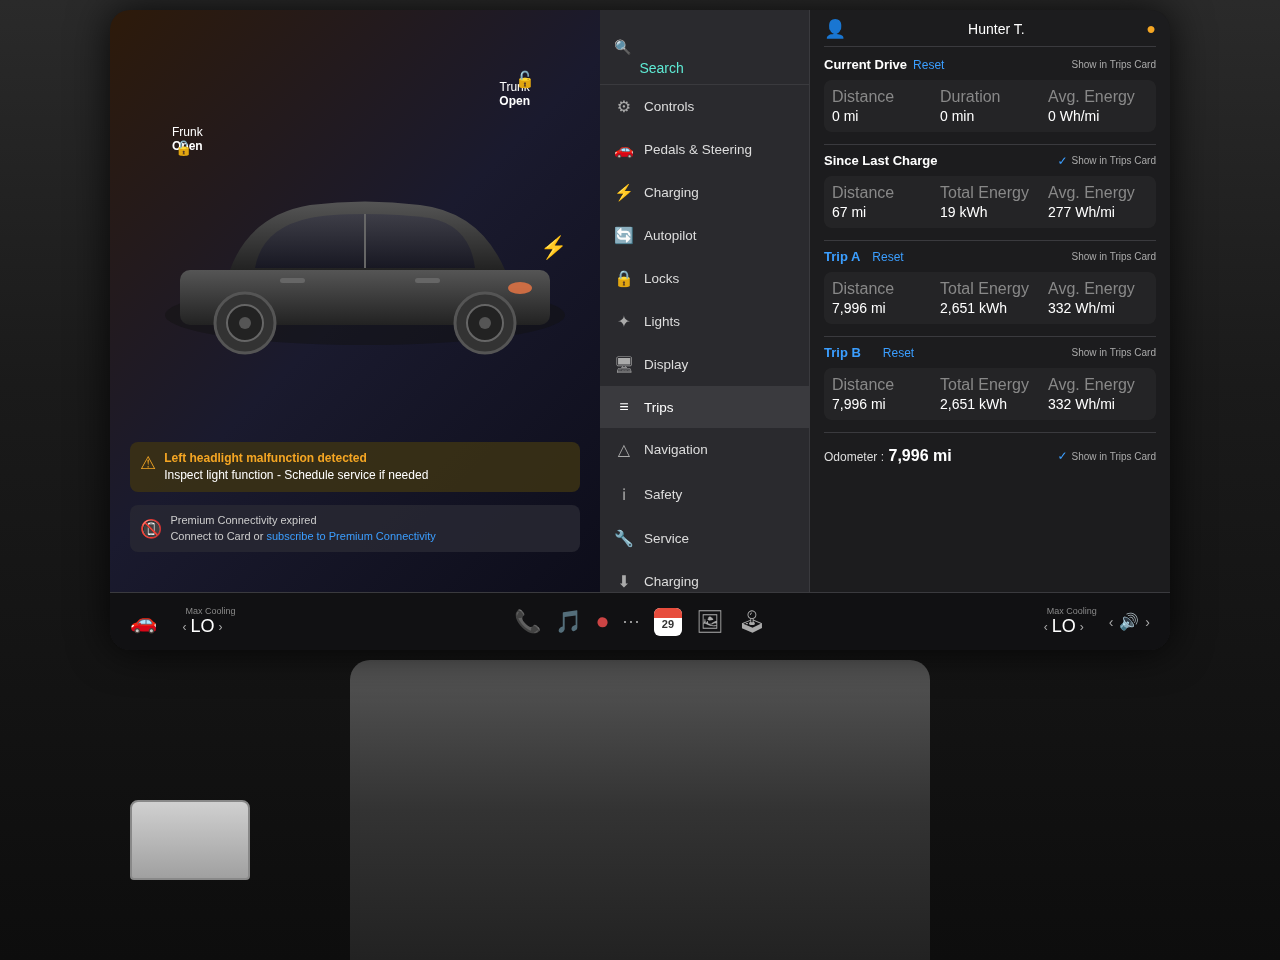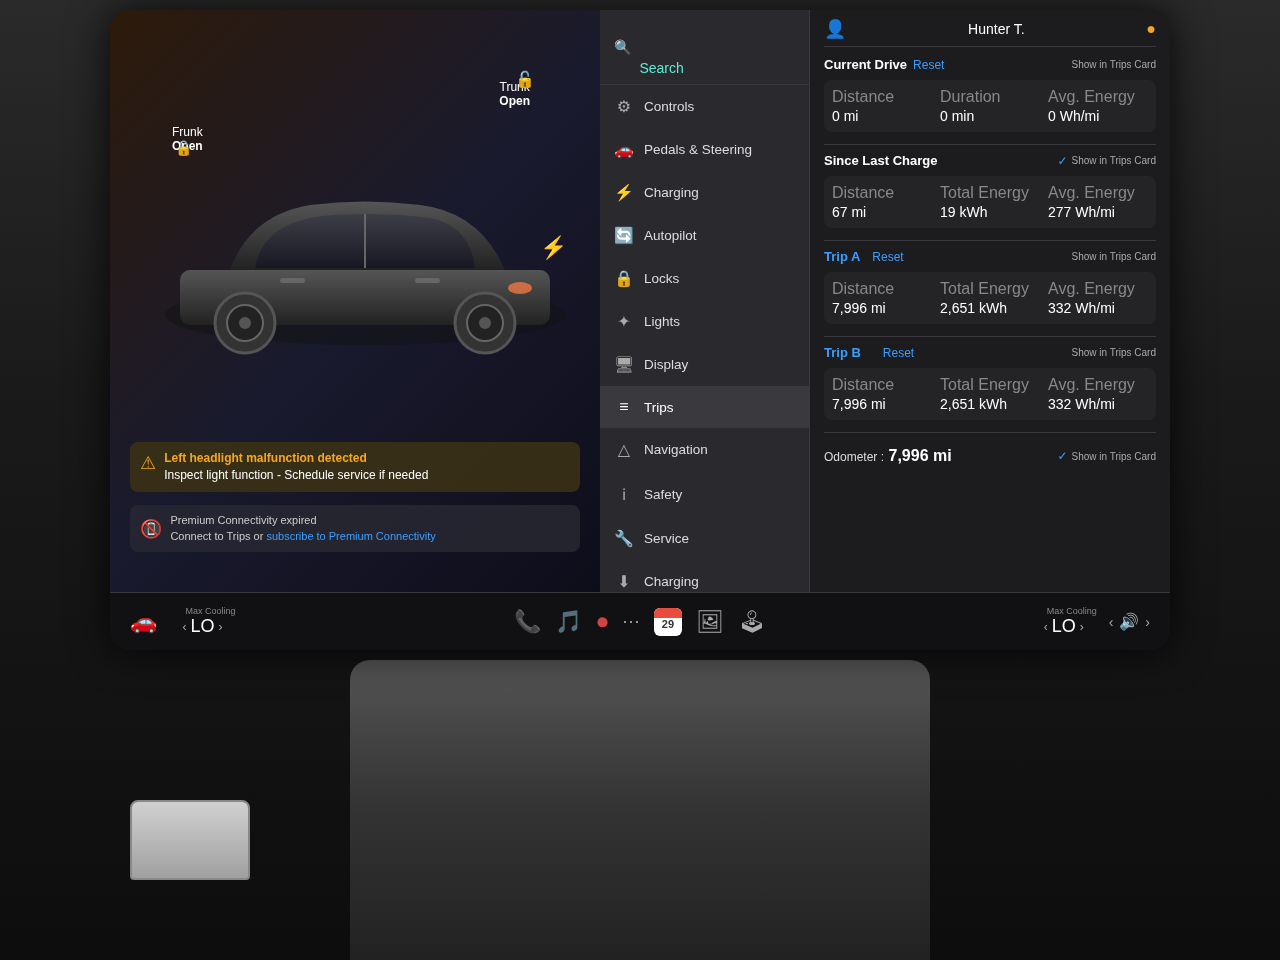--- a/index.html
+++ b/index.html
@@ -411,21 +411,21 @@
             <div class="warning-title">Left headlight malfunction detected</div>
             <div>Inspect light function - Schedule service if needed</div>
           </div>
         </div>
 
         <div class="connectivity-box">
           <div class="connectivity-icon">📵</div>
           <div class="connectivity-text">
             <div>Premium Connectivity expired</div>
             <div>
-              <span>Connect to Trips or </span>
+              <span>Connect to Card or </span>
               <span class="connectivity-link">subscribe to Premium Connectivity</span>
             </div>
           </div>
         </div>
 
       </div>
     </div>
 
     <div class="middle-panel">
 

